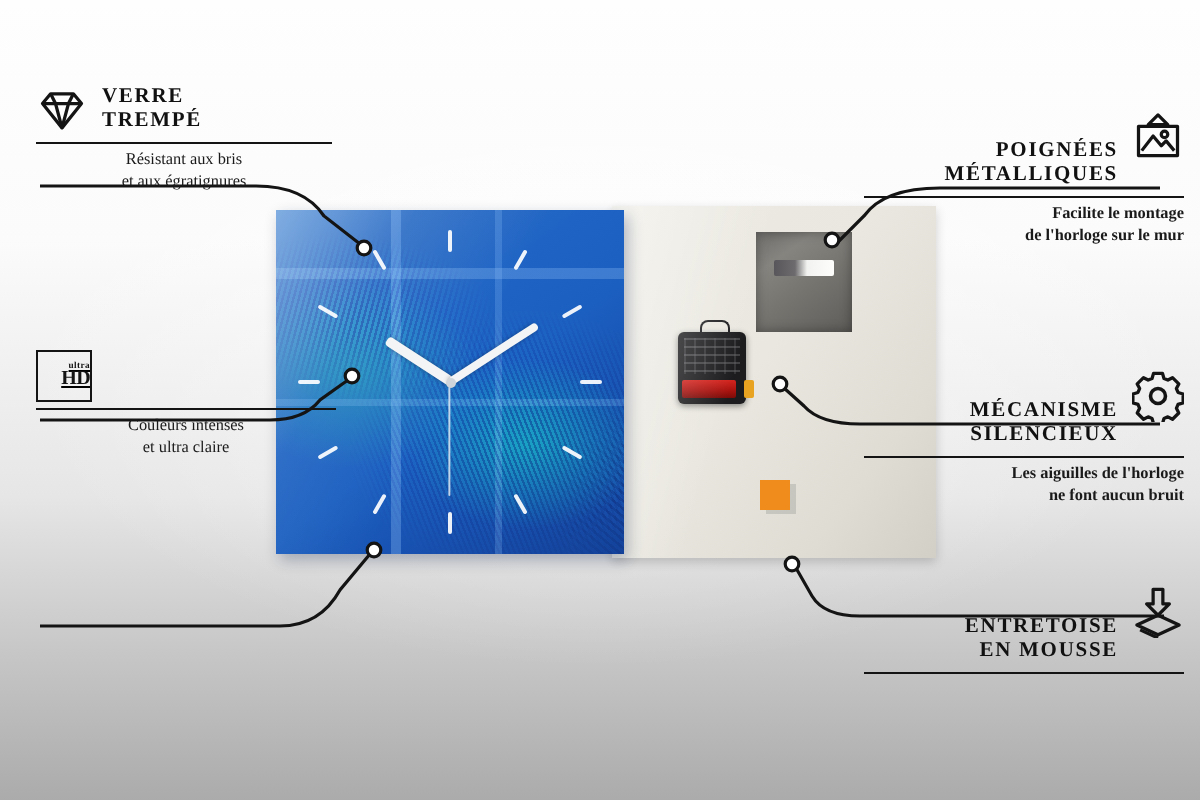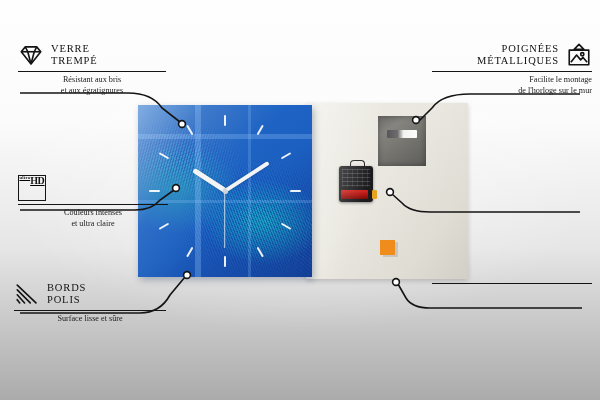--- a/index.html
+++ b/index.html
@@ -206,21 +206,21 @@
     position: absolute; left: 50%; top: 50%;
     width: 5px; height: 5px; margin: -2.5px 0 0 -2.5px;
     background: #cfd5da; border-radius: 50%;
   }
 
   
   .callout { position: absolute; z-index: 6; }
   .co-head { display: flex; align-items: center; gap: 7px; }
   .co-title {
     font-size: 10.5px;
-    font-weight: normal;
+    font-weight: bold;
     letter-spacing: 0.85px;
     line-height: 1.18;
     color: #111;
     text-transform: uppercase;
     white-space: nowrap;
   }
   .co-rule { height: 1.4px; background: #141414; margin-top: 3px; }
   .co-desc {
     font-size: 8.2px;
     line-height: 1.34;
@@ -228,37 +228,37 @@
     margin-top: 2.5px;
     white-space: pre-line;
   }
   .co-icon { width: 26px; height: 26px; flex: 0 0 26px; }
   .co-icon svg { display: block; width: 26px; height: 26px; }
 
   .callout.left .co-head { justify-content: flex-start; }
   .callout.left .co-title { text-align: left; }
   .callout.left .co-desc { text-align: center; }
   .callout.right .co-head { justify-content: flex-end; }
-  .callout.right .co-title { text-align: right; }
-  .callout.right .co-desc { text-align: right; }
+  .callout.right .co-title { text-align: right; margin-top: 28px; }
+  .callout.right .co-desc { text-align: right; font-weight: bold; }
 
   #c1 { left: 18px; top: 42px;  width: 148px; }
   #c2 { left: 18px; top: 175px; width: 150px; }
   #c3 { left: 14px; top: 281px; width: 152px; }
   #c4 { right: 8px;  top: 42px;  width: 160px; }
   #c5 { right: 8px;  top: 172px; width: 160px; }
   #c6 { right: 8px;  top: 280px; width: 160px; }
 
   #connectors { position: absolute; inset: 0; z-index: 5; pointer-events: none; }
 
   .hd-box {
     width: 26px; height: 24px;
     border: 1.6px solid #141414;
-    display: flex; flex-direction: row;
-    align-items: flex-start; justify-content: center;
+    display: flex; flex-direction: column;
+    align-items: flex-end; justify-content: center;
     line-height: 1;
     text-decoration: underline;
   }
   .hd-small { font-size: 4.6px; letter-spacing: 0.2px; font-weight: bold; color: #141414; }
   .hd-big { font-size: 10px; font-weight: bold; letter-spacing: -0.3px; color: #141414; }
 </style>
 </head>
 <body>
 
 <div id="stage">
@@ -350,55 +350,66 @@
           <span class="hd-big">HD</span>
         </span>
       </span>
       <span class="co-title"><br></span>
     </div>
     <div class="co-rule"></div>
     <div class="co-desc">Couleurs intenses
 et ultra claire</div>
   </div>
 
-  <div class="callout left" id="c3">
-    <div class="co-head">
-      <span class="co-icon">
-        <svg viewBox="0 0 32 32">
-            <g stroke="#141414" stroke-width="2" stroke-linecap="round">
-          <line x1="4" y1="5" x2="27" y2="27"></line>
-              <line x1="4" y1="11" x2="20" y2="27"></line>
-          <line x1="4" y1="17" x2="13" y2="27"></line>
-              <line x1="4" y1="23" x2="7" y2="27"></line>
-        </g>
-          </svg>
-      </span>
-      <span class="co-title"><span>BORDS</span><br><span>POLIS</span></span>
-    </div>
-    <div class="co-rule"></div>
-    <div class="co-desc">Surface lisse et sûre</div>
-  </div>
 
   <div class="callout right" id="c4">
     <div class="co-head">
       <span class="co-title"><span>POIGNÉES</span><br><span>MÉTALLIQUES</span></span>
       <span class="co-icon">
         <svg viewBox="0 0 32 32">
             <g fill="none" stroke="#141414" stroke-width="2" stroke-linejoin="round">
           <rect x="4" y="10" width="24" height="18"></rect>
               <path d="M16 3 L10 9 H22 Z"></path>
           <path d="M6 25 L13 16 L18 22 L21 19 L26 25"></path>
               <circle cx="20" cy="15" r="2"></circle>
         </g>
           </svg>
       </span>
     </div>
     <div class="co-rule"></div>
     <div class="co-desc">Facilite le montage
 de l'horloge sur le mur</div>
   </div>
 
+  <div class="callout right" id="c5">
+    <div class="co-head">
+      <span class="co-title"><span>MÉCANISME</span><br><span>SILENCIEUX</span></span>
+      <span class="co-icon">
+        <svg viewBox="0 0 32 32">
+            <g fill="none" stroke="#141414" stroke-width="2.2" stroke-linejoin="round">
+          <path d="M13 3 h6 l1 3.4 2.6 1.1 3.1-1.6 4.2 4.2 -1.6 3.1 1.1 2.6 3.4 1 v6 l-3.4 1 -1.1 2.6 1.6 3.1 -4.2 4.2 -3.1-1.6 -2.6 1.1 -1 3.4 h-6 l-1-3.4 -2.6-1.1 -3.1 1.6 -4.2-4.2 1.6-3.1 -1.1-2.6 -3.4-1 v-6 l3.4-1 1.1-2.6 -1.6-3.1 4.2-4.2 3.1 1.6 2.6-1.1 Z" transform="translate(0,-3) scale(0.92) translate(1.4,2.5)"></path>
+          <circle cx="16" cy="16" r="4.6"></circle>
+        </g>
+          </svg>
+      </span>
+    </div>
+    <div class="co-rule"></div>
+    <div class="co-desc">Les aiguilles de l'horloge
+ne font aucun bruit</div>
+  </div>
 
   <div class="callout right" id="c6">
+    <div class="co-head">
+      <span class="co-title"><span>ENTRETOISE</span><br><span>EN MOUSSE</span></span>
+      <span class="co-icon">
+        <svg viewBox="0 0 32 32">
+            <g fill="none" stroke="#141414" stroke-width="2" stroke-linejoin="round">
+          <path d="M13 2 h6 v9 h4 l-7 7 -7-7 h4 Z"></path>
+          <path d="M16 18 L29 24 L16 30 L3 24 Z"></path>
+          <path d="M5 27 L16 32"></path>
+        </g>
+          </svg>
+      </span>
+    </div>
     <div class="co-rule"></div>
   </div>
 
 </div>
 
 </body></html>

